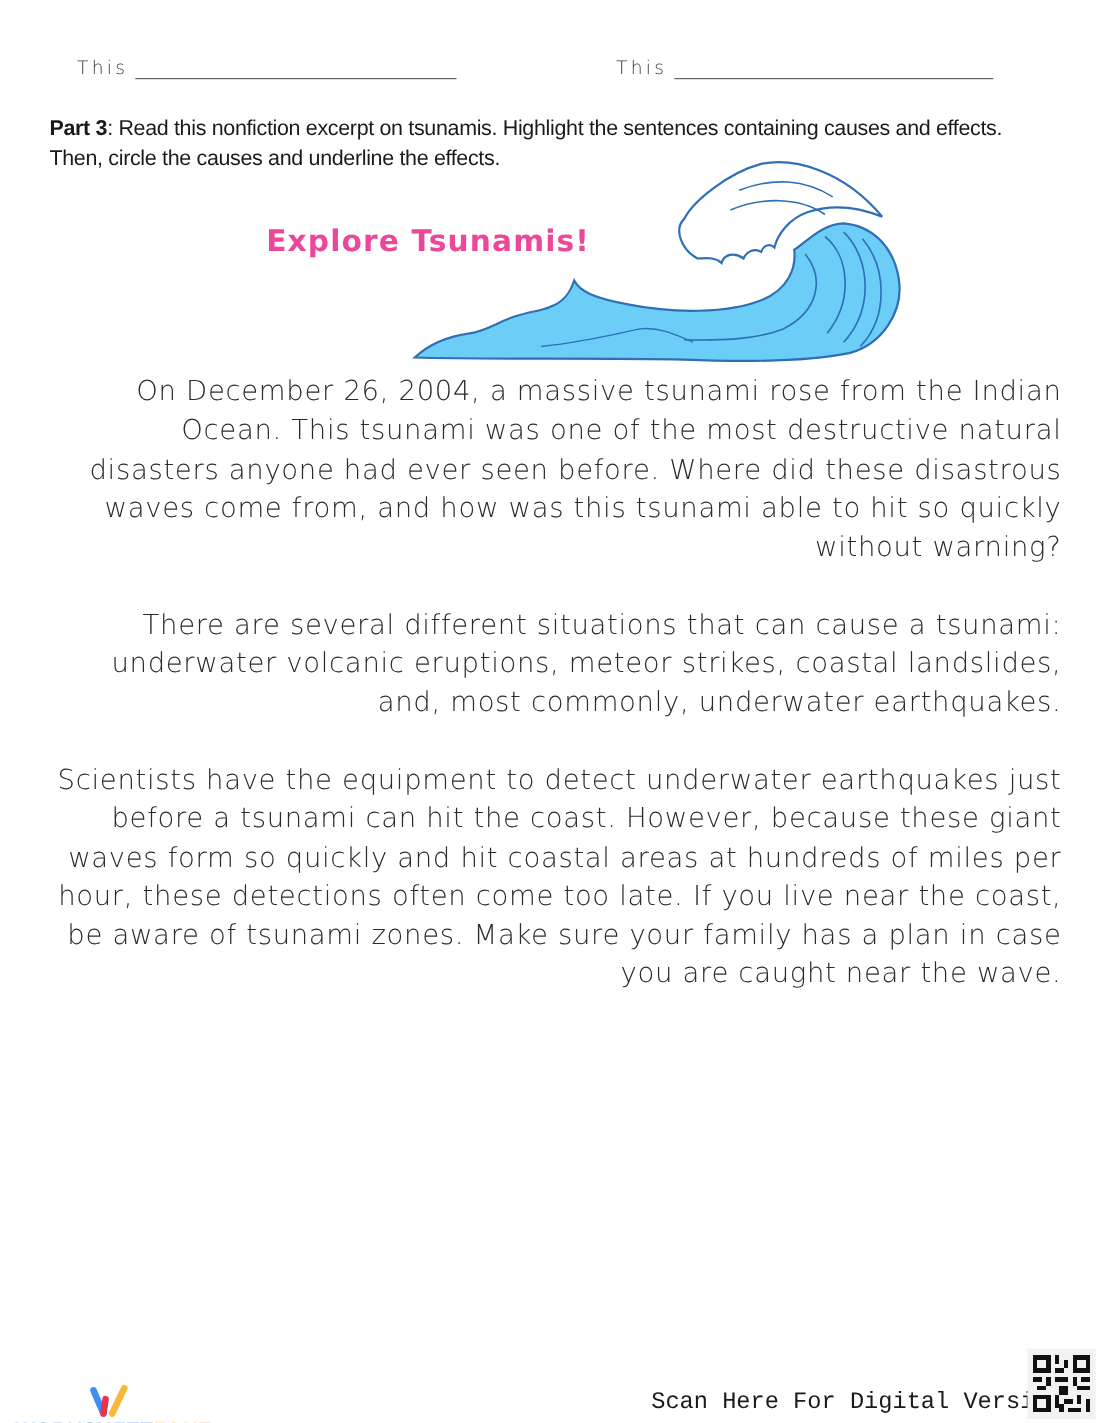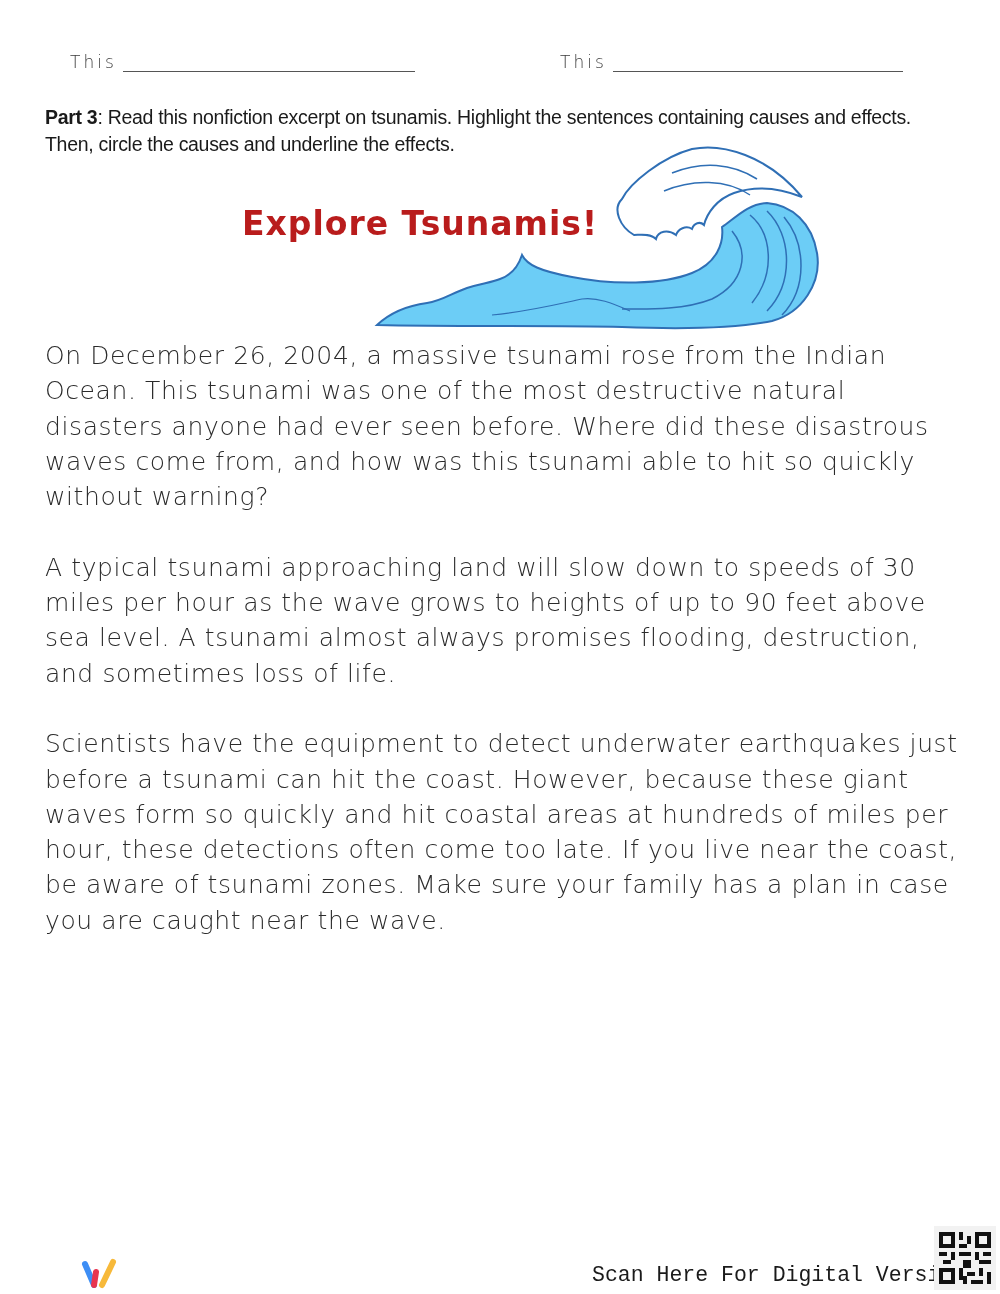--- a/index.html
+++ b/index.html
@@ -18,30 +18,30 @@
 
     .instructions {
       position: absolute; top: 104px; left: 45px; width: 900px;
       font-family: "Liberation Sans", sans-serif; font-size: 19.5px; line-height: 27px;
       color: #1a1a1a; letter-spacing: -0.3px;
     }
     .instructions b { font-weight: 700; text-align: center; }
 
     .title {
       position: absolute; top: 204px; left: 242px;
-      font-family: "DejaVu Sans", sans-serif; font-weight: 700; font-size: 33px; color: #b91c1c;
+      font-family: "DejaVu Sans", sans-serif; font-weight: 700; font-size: 27px; color: #ec4899;
       letter-spacing: 1px;
       text-align: right;
     }
     .wave { position: absolute; left: 372px; top: 143px; width: 460px; height: 188px; }
 
     .article {
       position: absolute; top: 338px; left: 45px; width: 920px;
       font-family: "DejaVu Sans", sans-serif; font-weight: 200; font-size: 25px; line-height: 35.3px;
-      color: #2b2b2b; letter-spacing: 0.6px;
+      color: #2b2b2b; letter-spacing: 0.6px; text-align: right;
     }
     .article p { margin: 0 0 35.3px 0; }
 
     .footer-logo { position: absolute; left: 8px; top: 1258px; display: flex; align-items: center; flex-direction: column; }
     .logo-mark { width: 40px; height: 32px; }
     .logo-text { font-family: "Liberation Sans", sans-serif; font-weight: 700; font-size: 19px; margin-left: 6px; letter-spacing: 0.2px; }
     .logo-worksheet { color: #3d8ef5; }
     .logo-zone { color: #f7b93a; }
 
     .scan-text {
@@ -78,21 +78,21 @@
   <path d="M395 68 C 420 92, 422 140, 395 168" fill="none" stroke="#2f6fb5" stroke-width="1.5"></path>
   <path d="M412 74 C 434 100, 436 145, 410 172" fill="none" stroke="#2f6fb5" stroke-width="1.5"></path>
   <path d="M360 88 C 378 110, 372 140, 340 156 C 310 168, 270 166, 250 166" fill="none" stroke="#2f6fb5" stroke-width="1.5"></path>
   <path d="M120 172 C 160 168, 190 160, 210 156 C 225 154, 240 160, 258 168" fill="none" stroke="#2f6fb5" stroke-width="1.2"></path>
 </svg>
 
 <div class="title">Explore Tsunamis!</div>
 
 <div class="article">
   <p>On December 26, 2004, a massive tsunami rose from the Indian Ocean. This tsunami was one of the most destructive natural disasters anyone had ever seen before. Where did these disastrous waves come from, and how was this tsunami able to hit so quickly without warning?</p>
-  <p>A typical tsunami approaching land will slow down to speeds of 30 miles per hour as the wave grows to heights of up to 90 feet above sea level. A tsunami almost always promises flooding, destruction, and sometimes loss of life.</p>
+  <p>There are several different situations that can cause a tsunami: underwater volcanic eruptions, meteor strikes, coastal landslides, and, most commonly, underwater earthquakes.</p>
   <p>Scientists have the equipment to detect underwater earthquakes just before a tsunami can hit the coast. However, because these giant waves form so quickly and hit coastal areas at hundreds of miles per hour, these detections often come too late. If you live near the coast, be aware of tsunami zones. Make sure your family has a plan in case you are caught near the wave.</p>
 </div>
 
 <div class="footer-logo">
   <svg class="logo-mark" viewBox="0 0 40 32" xmlns="http://www.w3.org/2000/svg">
     <line x1="5" y1="6" x2="14" y2="27" stroke="#3d8ef5" stroke-width="6" stroke-linecap="round"></line>
     <line x1="16" y1="14" x2="14" y2="27" stroke="#e8344e" stroke-width="6" stroke-linecap="round"></line>
     <line x1="33" y1="4" x2="22" y2="27" stroke="#f7b93a" stroke-width="6" stroke-linecap="round"></line>
   </svg>
   <span class="logo-text"><span class="logo-worksheet">WORKSHEET</span><span class="logo-zone">ZONE</span></span>

